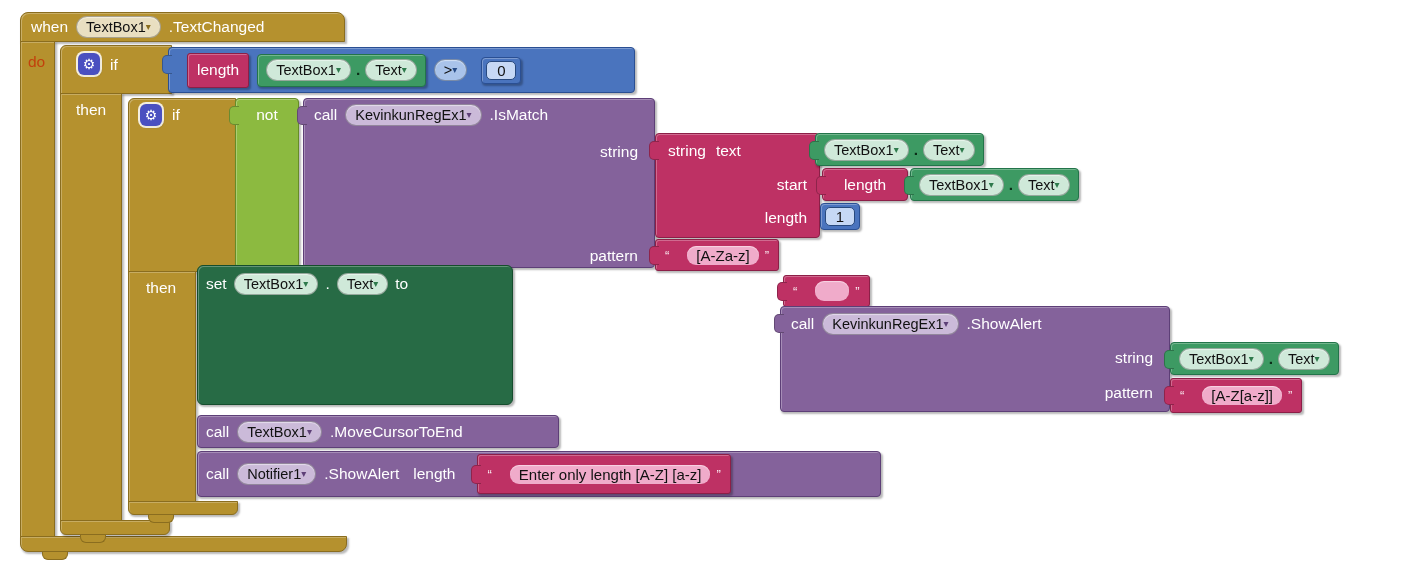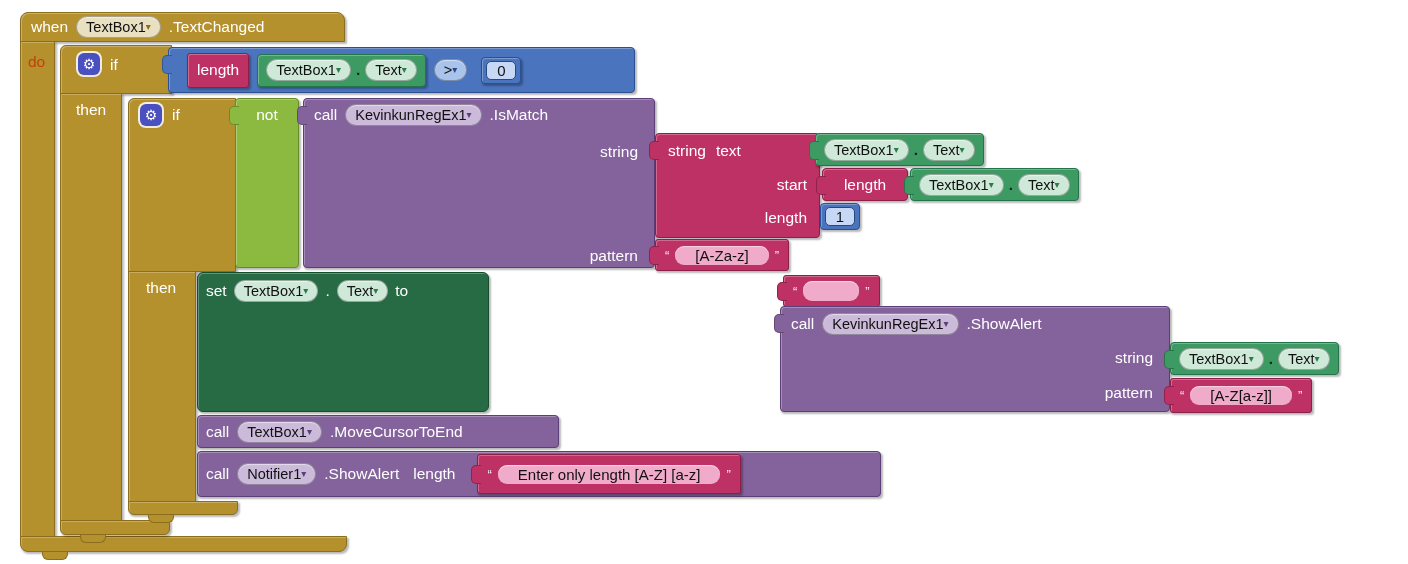--- a/index.html
+++ b/index.html
@@ -42,22 +42,22 @@
   .lavp .arr{color:#5d3f77;} .bluep .arr{color:#274b86;}
   .dot{color:#0b2d18;font-weight:bold;}
   .pdot{color:#fff;}
   .gearbadge{position:absolute;width:22px;height:22px;border-radius:6px;background:var(--gear);
         display:flex;align-items:center;justify-content:center;color:#fff;font-size:14px;
         box-shadow:0 0 0 2px rgba(255,255,255,.85), 1px 1px 2px rgba(0,0,0,.4);cursor:pointer;}
   .textval{display:inline-flex;align-items:center;gap:6px;background:var(--crimson);
         border:1px solid var(--crimson-b);border-radius:3px;padding:0 9px;
         box-shadow:inset 1px 1px 0 rgba(255,255,255,.28), 1.5px 2px 2px rgba(0,0,0,.28);}
   .quote{color:rgba(255,255,255,.9);font-size:13px;}
-  .pinkfield{background:var(--pink);border-radius:9px;padding:1px 20px;color:#111;
-        font-size:15px;white-space:nowrap;box-shadow:inset 0 1px 1px rgba(255,255,255,.5);}
+  .pinkfield{background:var(--pink);border-radius:9px;padding:1px 9px;color:#111;
+        font-size:15px;white-space:nowrap;box-shadow:inset 0 1px 1px rgba(255,255,255,.5);margin-left:12px;}
   .numblk{display:inline-flex;align-items:center;justify-content:center;background:var(--blue);
         border:1px solid var(--blue-b);border-radius:4px;padding:3px 4px;
         box-shadow:inset 1px 1px 0 rgba(255,255,255,.28), 1.5px 2px 2px rgba(0,0,0,.28);}
   .numfield{background:var(--blue-field);border:1px solid #28497e;border-radius:5px;
         min-width:22px;text-align:center;color:#111;font-size:15px;padding:0 3px;}
   .plug{position:absolute;left:-7px;top:7px;width:9px;height:17px;background:inherit;
         border-radius:5px 0 0 5px;border:1px solid rgba(0,0,0,.25);border-right:none;}
   .ntab{position:absolute;width:24px;height:7px;background:var(--mustard);
         border:1px solid var(--mustard-b);border-top:none;border-radius:0 0 6px 6px;}
 </style>
@@ -188,21 +188,21 @@
     <span class="numfield">1</span>
   </div>
 
   <div class="textval" style="position:absolute;left:655px;top:239px;height:30px;">
     <span class="plug" style="top:6px;"></span>
     <span class="quote">“</span>
     <span class="pinkfield">[A-Za-z]</span>
     <span class="quote">”</span>
   </div>
 
-  <div class="blk setblk r6" style="left:197px;top:272px;width:292px;height:140px;">
+  <div class="blk setblk r6" style="left:197px;top:265px;width:316px;height:140px;">
     <div class="rowflex" style="position:absolute;left:8px;top:7px;gap:7px;">
       <span>set</span>
       <span class="pill mintp">
         <span>TextBox1</span>
         <span class="arr">▾</span>
       </span>
       <span class="pdot">.</span>
       <span class="pill mintp">
         <span>Text</span>
         <span class="arr">▾</span>

